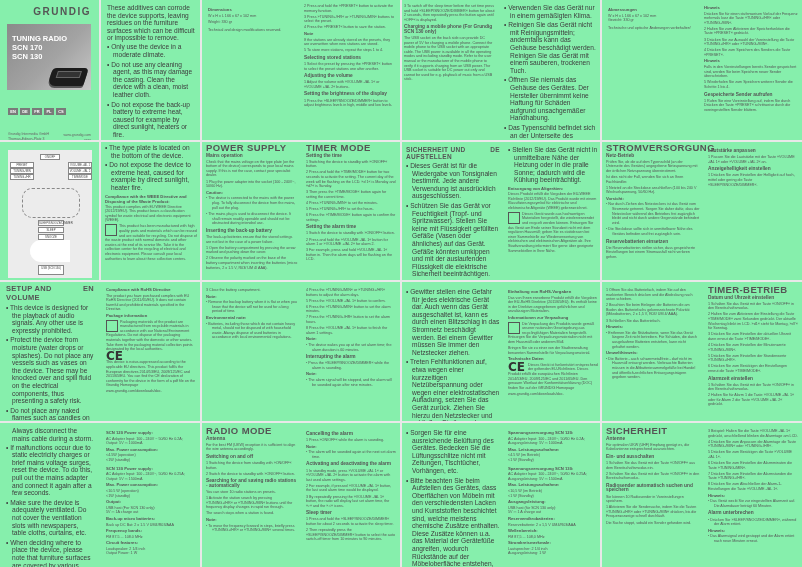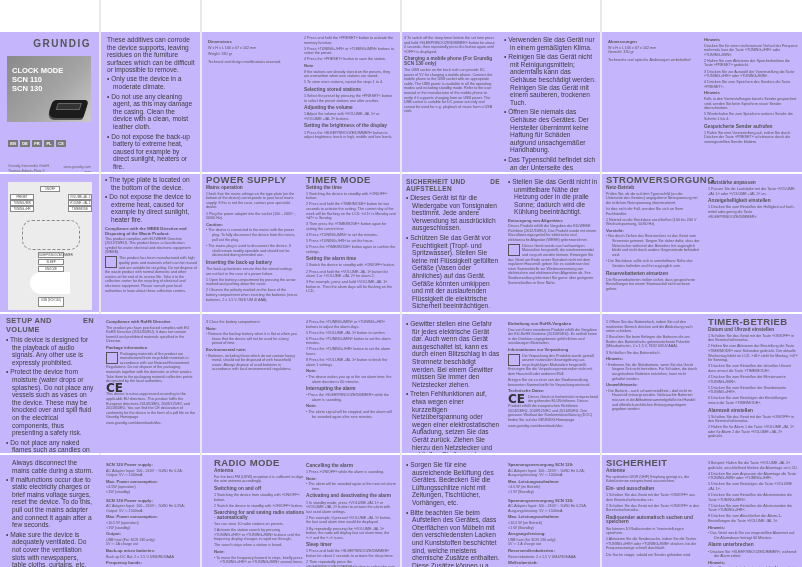--- a/index.html
+++ b/index.html
@@ -1,18 +1,18 @@
 <!DOCTYPE html>
 <html><head>
 <meta charset="utf-8">
 <style>
   html,body{margin:0;padding:0;background:#ffffff;}
   body{width:802px;height:567px;overflow:hidden;font-family:"Liberation Sans",sans-serif;color:#444;}
   .grid{position:relative;width:802px;height:567px;}
-  .page{position:absolute;box-sizing:border-box;overflow:hidden;background:#c4b5fd;margin-top:32px;}
+  .page{position:absolute;box-sizing:border-box;overflow:hidden;background:#86efac;}
   .sep-h{position:absolute;left:0;width:802px;height:2px;background:#e8e8e8;}
   .sep-v{position:absolute;top:0;height:567px;width:2px;background:#e8e8e8;}
 
   
   .brand{position:absolute;right:8px;top:6px;font-size:10px;font-weight:bold;letter-spacing:1.5px;color:#555;}
   .cover-box{position:absolute;left:7px;top:24px;width:84px;height:66px;background:linear-gradient(135deg,#8a8a8a 0%,#a3a3a3 55%,#c9c9c9 100%);}
   .cover-title{position:absolute;left:5px;top:10px;color:#fff;font-weight:bold;font-size:7.5px;line-height:9px;}
   .radio{position:absolute;left:50px;top:68px;width:36px;height:18px;background:#1c1c1c;border-radius:4px 4px 2px 8px;transform:skewX(-18deg);box-shadow:0 2px 0 #555;}
   .radio-disp{position:absolute;left:6px;top:3px;width:22px;height:5px;background:#333;border:1px solid #666;}
   .langs{position:absolute;left:8px;top:108px;display:flex;gap:2px;}
@@ -46,22 +46,22 @@
   <div class="sep-h" style="top:421px"></div>
   <div class="sep-v" style="left:99px"></div>
   <div class="sep-v" style="left:200px"></div>
   <div class="sep-v" style="left:400px"></div>
   <div class="sep-v" style="left:600px"></div>
 
   <div class="page" style="left:0;top:0;width:99px;height:140px">
     <div class="brand">GRUNDIG</div>
     <div class="cover-box">
       <div class="cover-title">
-        <div>CLOCK MODE</div>
-        <div>SCN 110</div>
+        <div>TUNING RADIO</div>
+        <div>SCN 170</div>
         <div>SCN 130</div>
       </div>
     </div>
     <div class="radio">
         <div class="radio-disp"></div>
       </div>
     <div class="langs">
       <div class="lang">EN</div>
       <div class="lang">DE</div>
       <div class="lang">FR</div>
@@ -379,21 +379,21 @@
       <div>Back up DC Bat: 2 x 1.5 V UM4/R03/AAA</div>
       <div class="h2s">Frequency bands:</div>
       <div>FM 87.5 ... 108.0 MHz</div>
       <div class="h2s">Circuit features:</div>
       <div>Loudspeaker: 2 1/4 inch</div>
       <div>Output Power: 1 W</div>
     </div>
   </div>
 
   <div class="page" style="left:202px;top:423px;width:198px;height:144px">
-    <div class="col body-s" style="left:12px;width:92px;top:6px">
+    <div class="col body-s" style="left:4px;width:92px;top:6px">
       <div class="h1">RADIO MODE</div>
       <div class="h2">Antenna</div>
       <p class="p">For the best FM (UKW) reception it is sufficient to align the wire antenna accordingly.</p>
       <div class="h2">Switching on and off</div>
       <p class="p">1  Switching the device from standby with »ON/OFF« button.</p>
       <p class="p">2  Switch the device to standby with »ON/OFF« button.</p>
       <div class="h2">Searching for and saving radio stations - automatically</div>
       <p class="p">You can store 10 radio stations on presets.</p>
       <p class="p">1  Activate the station search by pressing »TUNING+/HR« or »TUNING-/MIN« buttons until the frequency display changes in rapid run through.</p>
       <p class="p">The search stops when a station is found.</p>

